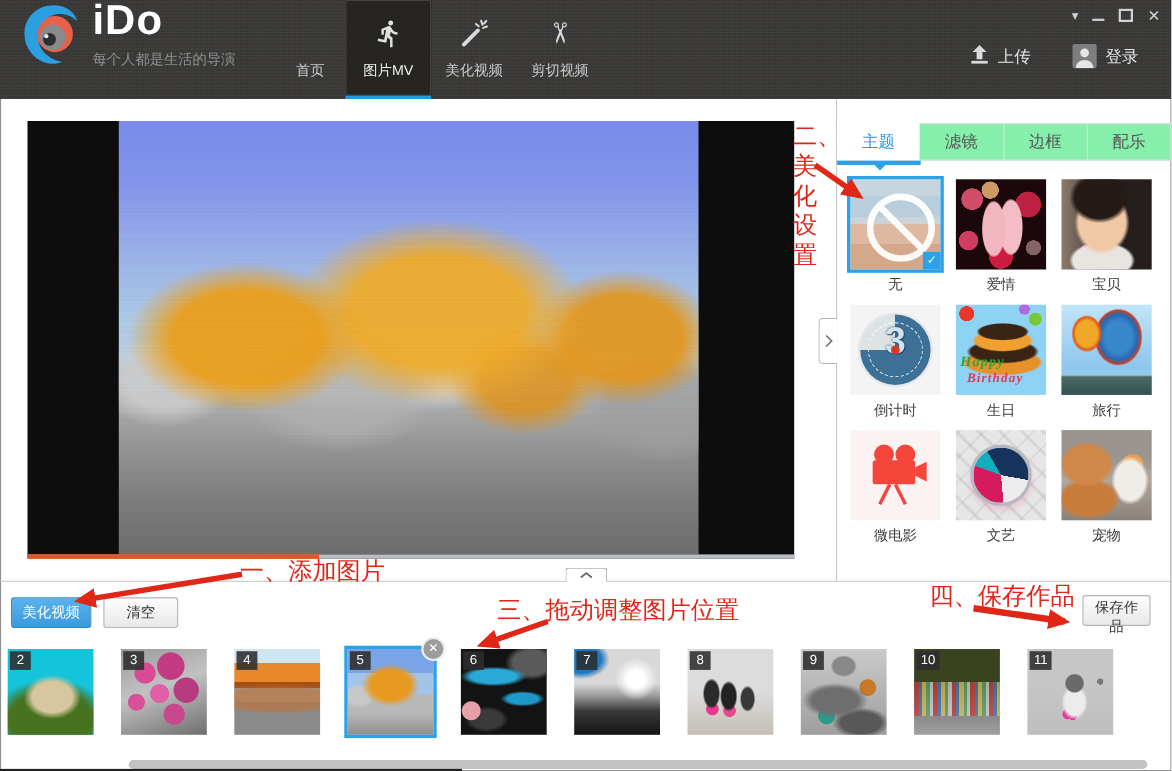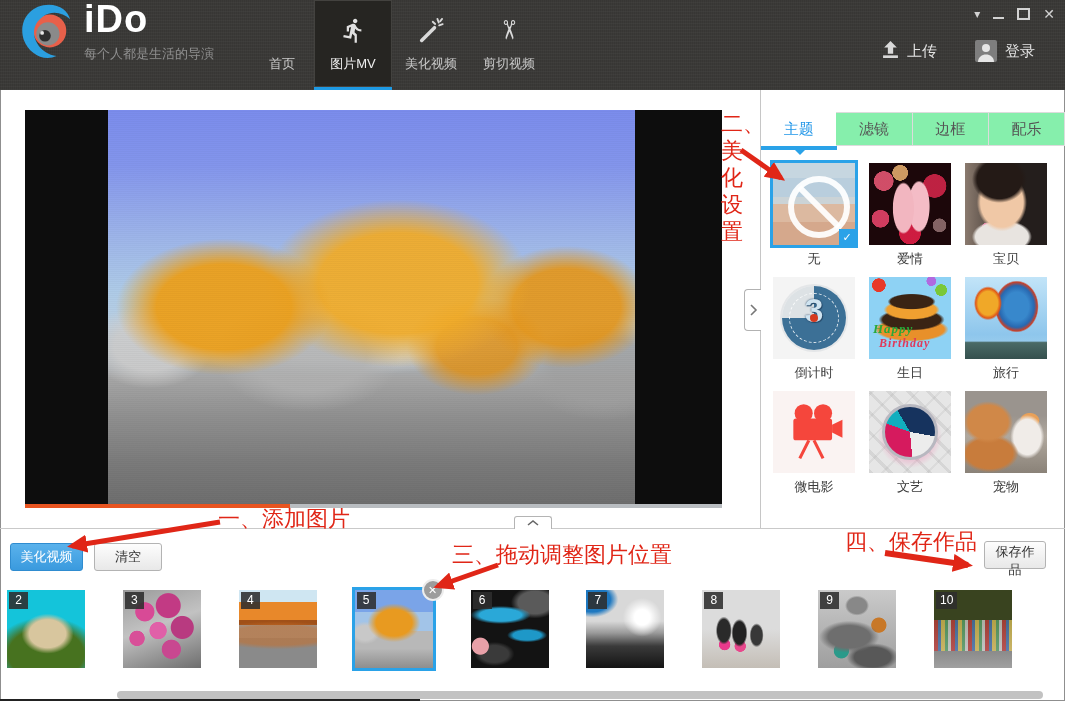--- a/index.html
+++ b/index.html
@@ -443,17 +443,21 @@
       <span class="num">8</span>
     </div>
     <div class="thumb ph9">
       <div class="clip"></div>
       <span class="num">9</span>
     </div>
     <div class="thumb ph10">
       <div class="clip"></div>
       <span class="num">10</span>
     </div>
+    <div class="thumb ph11">
+      <div class="clip"></div>
+      <span class="num">11</span>
+    </div>
   </div>
 
   <div class="scrollbar-thumb"></div>
 
 </div>
 
 </body></html>

